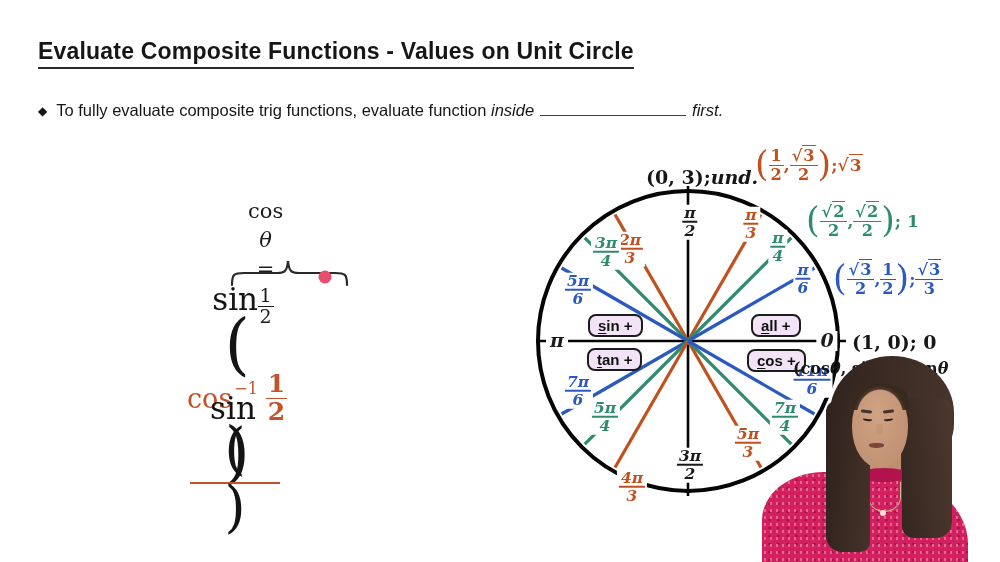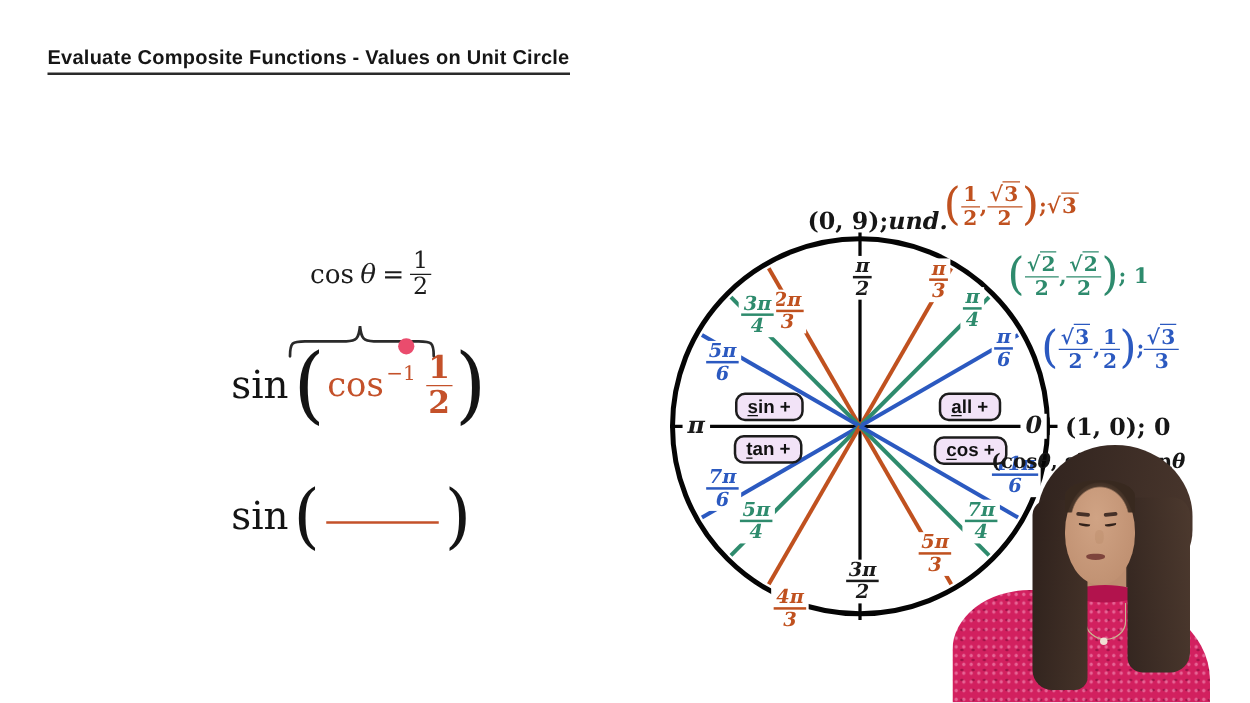--- a/index.html
+++ b/index.html
@@ -1,30 +1,30 @@
 <!DOCTYPE html>
 <html><head>
 <meta charset="utf-8">
 <style>
   * { margin:0; padding:0; box-sizing:border-box; }
   html,body { width:1000px; height:562px; overflow:hidden; background:#fff; }
   #stage { position:relative; width:1000px; height:562px; background:#fff;
            font-family:"Liberation Sans", sans-serif; color:#161616; }
 
   
-  .title { position:absolute; left:38px; top:38px; font-size:16px; font-weight:bold;
+  .title { position:absolute; left:38px; top:38px; font-size:23px; font-weight:bold;
            letter-spacing:.2px; border-bottom:2.5px solid #2a2a2a; padding-bottom:2px; }
   .bullet { position:absolute; left:38px; font-size:16.5px; white-space:nowrap; }
   .bullet .dia { font-size:12px; vertical-align:1px; margin-right:9px; }
   .bullet i { font-style:italic; }
   .blank { display:inline-block; width:146px; border-bottom:1.8px solid #3a3a3a;
            height:13px; margin:0 6px; }
 
   
-  .serif { font-family:"DejaVu Serif", serif; }
+  .serif { font-family:"DejaVu Serif", serif;flex-direction:column; }
   .fr { display:inline-flex; flex-direction:column; align-items:center; vertical-align:middle; line-height:1.05; }
   .fr .n { border-bottom:1.8px solid currentColor; padding:0 2px; }
   .fr .d { padding:0 2px; }
   .sq { white-space:nowrap; }
   .sq .v { border-top:1.8px solid currentColor; padding:0 1px; }
 
   .m-given { position:absolute; left:248px; top:199px; font-size:21px;
              display:inline-flex; align-items:center; gap:5px; color:#1c1c1c; }
   .m-given .fr { font-size:19px; }
   #brace-svg { position:absolute; left:225px; top:245px; }
@@ -91,20 +91,23 @@
   .nose { left:24px; top:38px; width:7px; height:11px; background:#b8866651; border-radius:40%; }
   .mouth { left:17px; top:57px; width:15px; height:5px; background:#7e443c; border-radius:45% 45% 60% 60%; }
 </style>
 </head>
 <body>
 
 <div id="stage">
 
   <div class="title">Evaluate Composite Functions - Values on Unit Circle</div>
 
+  <div class="bullet" style="top:101px;">
+    <span class="dia">◆</span><span>To fully evaluate composite trig functions, evaluate function </span><i>inside</i><span class="blank"></span><i>first.</i>
+  </div>
 
   <div class="m-given serif">
     <span>cos</span>
       <i>θ</i>
     <span>=</span>
     <span class="fr">
         <span class="n">1</span>
         <span class="d">2</span>
       </span>
   </div>
@@ -217,21 +220,21 @@
         </span></div>
     </div>
   <div id="quad-layer">
       <div class="qbox" style="left: 588px; top: 314px; background: rgb(242, 227, 247);"><u>s</u>in +</div>
       <div class="qbox" style="left: 587px; top: 348px; background: rgb(242, 227, 247);"><u>t</u>an +</div>
       <div class="qbox" style="left: 751px; top: 314px; background: rgb(242, 227, 247);"><u>a</u>ll +</div>
       <div class="qbox" style="left: 747px; top: 349px; background: rgb(242, 227, 247);"><u>c</u>os +</div>
     </div>
   <div id="coord-layer">
       <div class="clab" style="left: 646px; top: 166px; color: rgb(22, 22, 22); font-size: 19px;">
-        <span>(0, 9); </span>
+        <span>(0, 3); </span>
         <i>und.</i>
       </div>
       <div class="clab" style="left: 755px; top: 147px; color: rgb(192, 81, 31); font-size: 17px;">
         <span class="bp">(</span>
         <span class="fr">
           <span class="n"><span>1</span></span>
           <span class="d"><span>2</span></span>
         </span>
         <span>,</span>
         <span class="fr">

